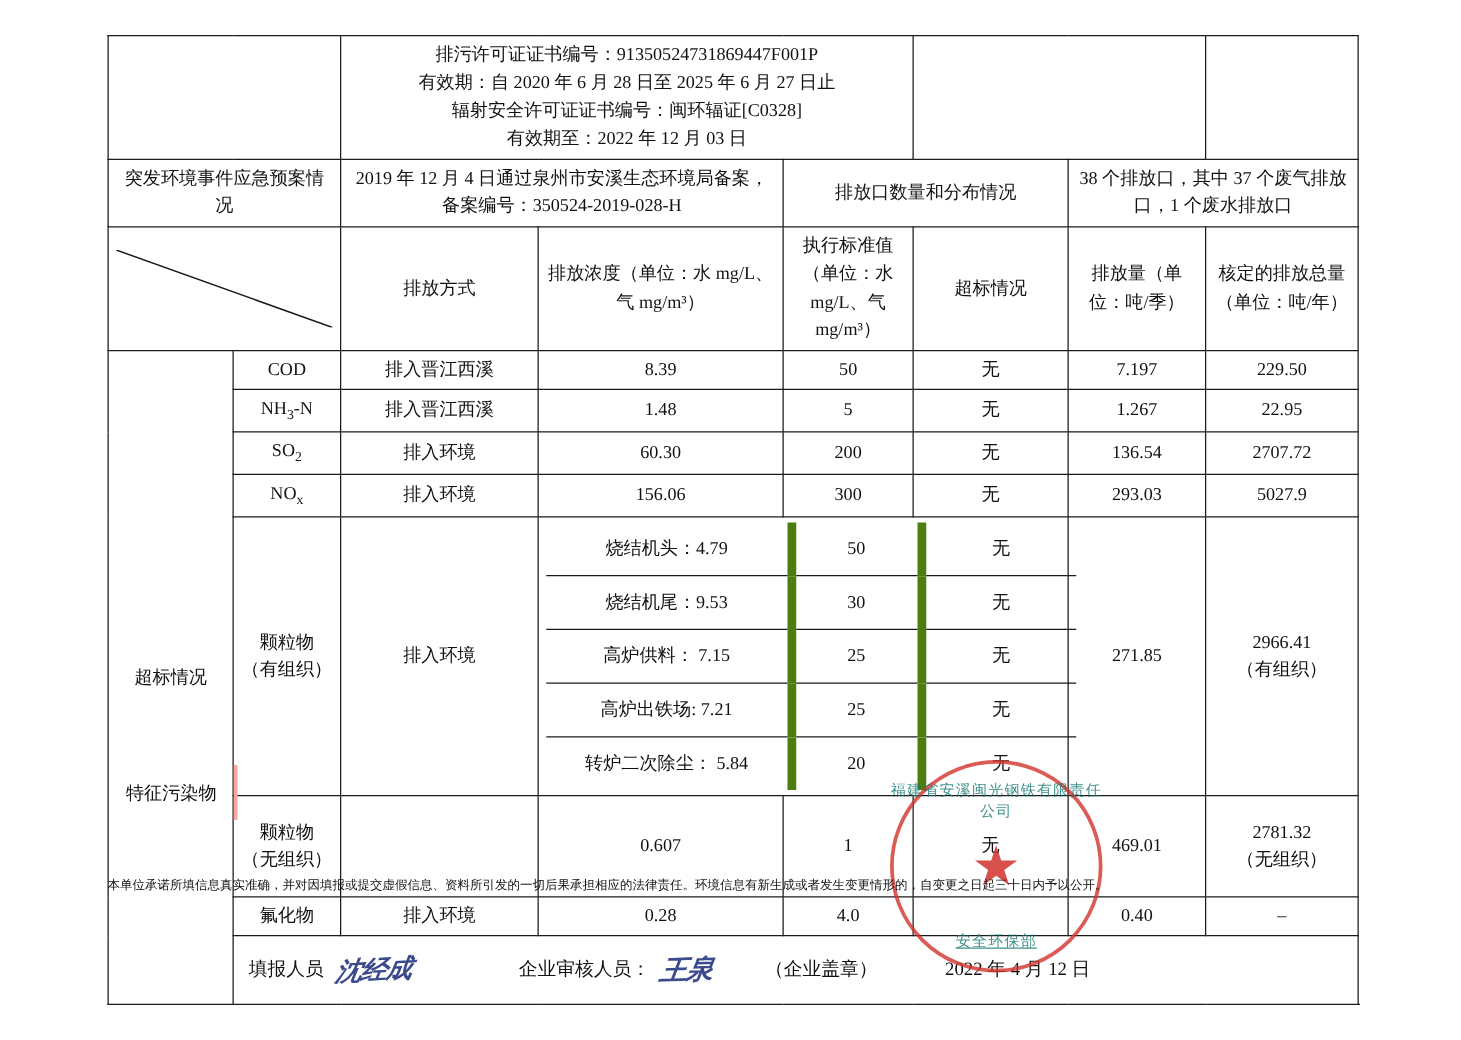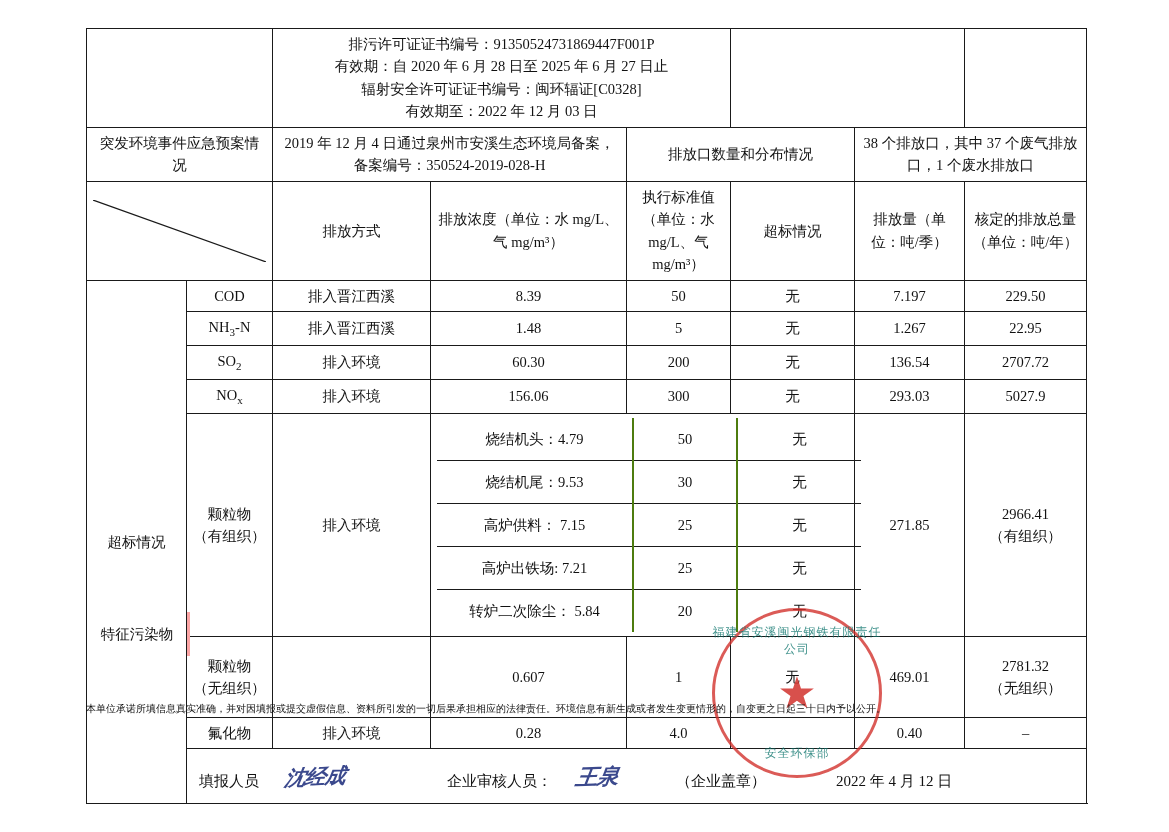--- a/index.html
+++ b/index.html
@@ -69,29 +69,29 @@
   }
   table.inner td {
     border: 0;
     border-bottom: 1px solid #1a1a1a;
     padding: 4px 6px;
     font-size: 14.5px;
     text-align: center;
     height: 34px;
   }
   table.inner tr:last-child td { border-bottom: 0; }
-  table.inner td.vline { border-right: 2px solid #4d7c0f; }
+  table.inner td.vline { border-right: 7px solid #4d7c0f; }
 
   
   .sigrow td { height: 46px; }
   .sigline {
     display: flex;
-    align-items: flex-end;
+    align-items: center;
     justify-content: flex-start;
-    gap: 16px;
+    gap: 0px;
     font-size: 15px;
     white-space: nowrap;
   }
   .sig-label { padding-left: 6px; }
   .handwrite {
     font-family: "DejaVu Serif", serif;
     font-style: italic;
     font-weight: bold;
     color: #1a2a7a;
     transform: skewX(-12deg) rotate(-3deg);
@@ -148,21 +148,21 @@
   .stamp .toptext, .stamp .bottext {
     position: absolute;
     left: 0; right: 0;
     text-align: center;
     color: #0f766e;
     font-size: 12px;
     opacity: .8;
     letter-spacing: 1px;
   }
   .stamp .toptext { top: 16px; }
-  .stamp .bottext { bottom: 16px; }
+  .stamp .bottext { bottom: 16px; text-decoration: underline; }
 </style>
 </head>
 <body>
 
 <div class="page">
 
   <table class="main">
     <colgroup>
       <col style="width:100px">
       <col style="width:86px">

